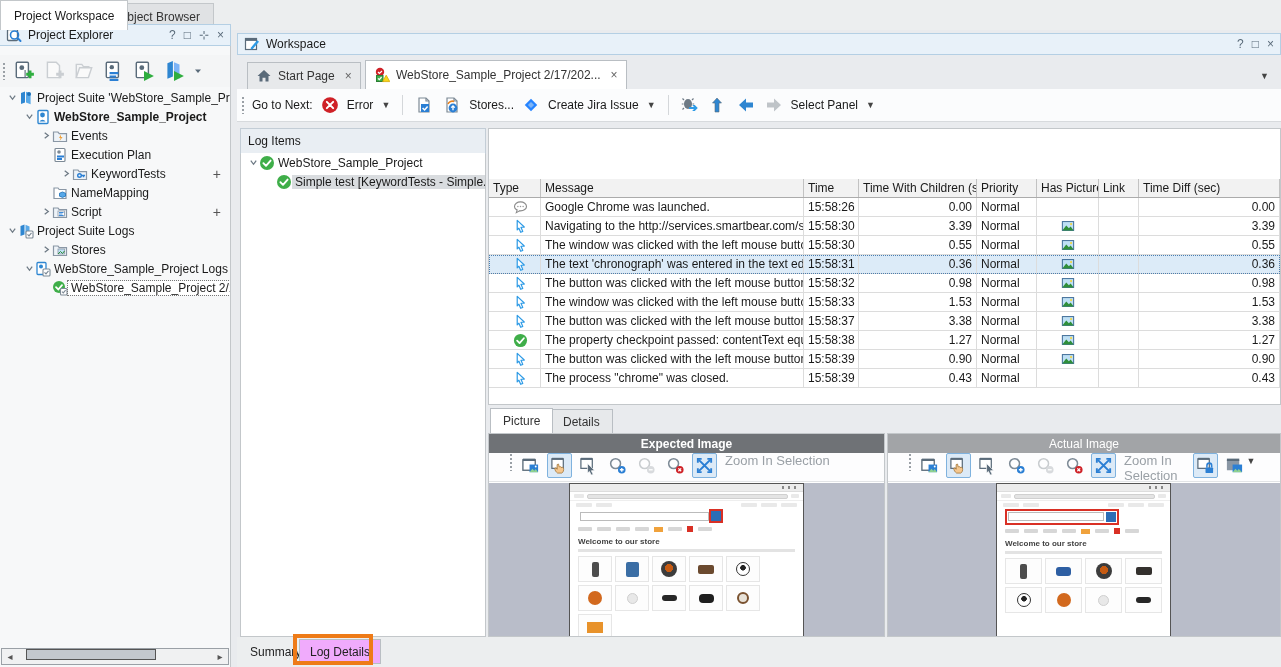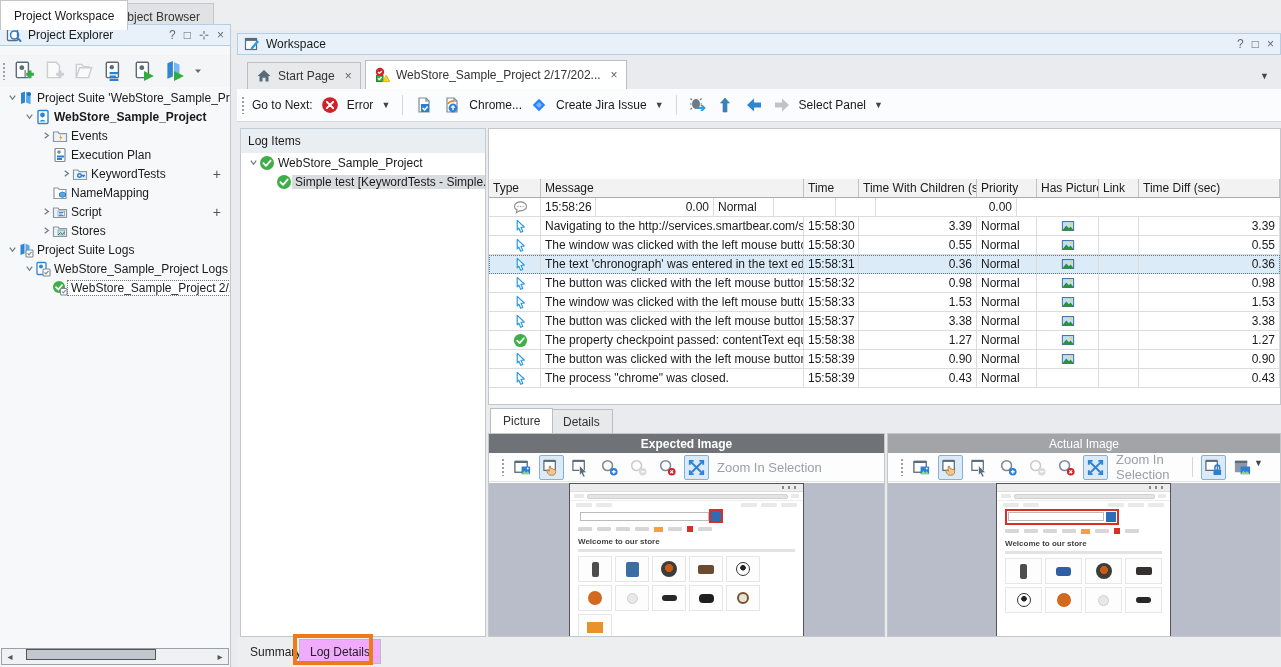--- a/index.html
+++ b/index.html
@@ -90,22 +90,22 @@
   .tc.c { justify-content:center; }
 
   
   #pic-tabs { position:absolute; left:488px; top:408px; width:793px; height:25px; }
   .pic-tab { position:absolute; bottom:0; height:24px; display:flex; align-items:center; padding:0 12px;
              background:#e7e9eb; border:1px solid #b9bec3; border-bottom:none; color:#333; }
   .pic-tab.active { background:#fff; z-index:2; height:25px; }
   .img-pane { position:absolute; top:433px; height:204px; background:#fff; border:1px solid #c3c7ca; }
   .img-pane .hdr { height:19px; display:flex; align-items:center; justify-content:center; color:#fff;
                    font-size:12px; }
-  .img-pane .tb { height:29px; background:#fdfdfe; display:flex; align-items:center; gap:4px;
-                  padding:0 12px; border-bottom:1px solid #e2e4e6; }
+  .img-pane .tb { height:29px; background:#fdfdfe; display:flex; align-items:flex-start; gap:4px;
+                  padding:0 20px; border-bottom:1px solid #e2e4e6; }
   .img-pane .tbtn { padding:2px; border:1px solid transparent; border-radius:2px; display:flex; }
   .img-pane .tbtn.active { border-color:#7fb2de; background:#dceaf7; }
   .img-pane .zlabel { color:#9aa0a6; font-size:13px; margin-left:4px; }
   .img-pane .canvas { position:absolute; left:0; right:0; top:49px; bottom:0; background:#b9bdc9; overflow:hidden; }
 
   .thumb { position:absolute; top:0; background:#fff; border:1px solid #555; }
   .t-titlebar { height:8px; background:#ececec; border-bottom:1px solid #ddd; position:relative; }
   .t-dots { position:absolute; right:3px; top:2px; width:18px; height:3px;
             background-image:linear-gradient(to right,#888 2px,transparent 2px); background-size:6px 3px; }
   .t-addr { height:9px; display:flex; align-items:center; gap:3px; padding:0 4px; border-bottom:1px solid #eee; }
@@ -331,50 +331,50 @@
         <span class="ic" style="width: 16px; height: 16px;">
           <svg viewBox="0 0 16 16">
             <path d="M1.5 13.5 V4 h4.5 l1.3 1.6 H14.5 v7.9 z" fill="#eef3f8" stroke="#8a97a5" stroke-width="1.2"></path>
             <rect x="6" y="7" width="6.5" height="5" fill="#fff" stroke="#8a97a5" stroke-width=".8"></rect>
             <path d="M7 8.5 h4.5 M7 10 h3.5 M7 11.5 h4.5" stroke="#2b7fd4" stroke-width=".9"></path>
           </svg>
         </span>
         <span class="lbl">Script</span>
         <span class="plus">+</span>
       </div>
+      <div class="tree-row" style="padding-left: 6px;">
+        <span class="chev">
+          <svg width="9" height="9" viewBox="0 0 10 10">
+            <path d="M2 3 L5 7 L8 3" fill="none" stroke="#6e7a85" stroke-width="1.4"></path>
+          </svg>
+        </span>
+        <span class="ic" style="width: 16px; height: 16px;">
+          <svg viewBox="0 0 16 16">
+            <path d="M2.5 3 l4-1.6 v10 l-4 1.6 z" fill="#2e86d1"></path>
+            <path d="M7.5 1.8 l4 1.6 v9.6 l-4-1.6 z" fill="#57a8e8"></path>
+            <rect x="8" y="8" width="7" height="7" rx="1" fill="#fff" stroke="#7d8a96" stroke-width="1.1"></rect>
+            <path d="M9.5 11.3 l1.5 1.5 2.5-3" stroke="#7d8a96" stroke-width="1.2" fill="none"></path>
+          </svg>
+        </span>
+        <span class="lbl">Project Suite Logs</span>
+      </div>
       <div class="tree-row" style="padding-left: 40px;">
         <span class="chev">
           <svg width="9" height="9" viewBox="0 0 10 10">
             <path d="M3 2 L7 5 L3 8" fill="none" stroke="#6e7a85" stroke-width="1.4"></path>
           </svg>
         </span>
         <span class="ic" style="width: 16px; height: 16px;">
           <svg viewBox="0 0 16 16">
             <path d="M1.5 13.5 V4 h4.5 l1.3 1.6 H14.5 v7.9 z" fill="#eef3f8" stroke="#8a97a5" stroke-width="1.2"></path>
             <rect x="6" y="7" width="6.5" height="5" fill="#bfe0f5" stroke="#8a97a5" stroke-width=".8"></rect>
             <path d="M6 12 l2.5-2.5 2 2 2-2.5" stroke="#2f8f3a" stroke-width="1" fill="none"></path>
           </svg>
         </span>
         <span class="lbl">Stores</span>
-      </div>
-      <div class="tree-row" style="padding-left: 6px;">
-        <span class="chev">
-          <svg width="9" height="9" viewBox="0 0 10 10">
-            <path d="M2 3 L5 7 L8 3" fill="none" stroke="#6e7a85" stroke-width="1.4"></path>
-          </svg>
-        </span>
-        <span class="ic" style="width: 16px; height: 16px;">
-          <svg viewBox="0 0 16 16">
-            <path d="M2.5 3 l4-1.6 v10 l-4 1.6 z" fill="#2e86d1"></path>
-            <path d="M7.5 1.8 l4 1.6 v9.6 l-4-1.6 z" fill="#57a8e8"></path>
-            <rect x="8" y="8" width="7" height="7" rx="1" fill="#fff" stroke="#7d8a96" stroke-width="1.1"></rect>
-            <path d="M9.5 11.3 l1.5 1.5 2.5-3" stroke="#7d8a96" stroke-width="1.2" fill="none"></path>
-          </svg>
-        </span>
-        <span class="lbl">Project Suite Logs</span>
       </div>
       <div class="tree-row" style="padding-left: 23px;">
         <span class="chev">
           <svg width="9" height="9" viewBox="0 0 10 10">
             <path d="M2 3 L5 7 L8 3" fill="none" stroke="#6e7a85" stroke-width="1.4"></path>
           </svg>
         </span>
         <span class="ic" style="width: 16px; height: 16px;">
           <svg viewBox="0 0 16 16">
             <rect x="2" y="1.5" width="9" height="12" rx="1" fill="#fff" stroke="#2e86d1" stroke-width="1.3"></rect>
@@ -473,21 +473,21 @@
       <span class="ic" style="width: 18px; height: 18px;">
         <svg viewBox="0 0 18 18">
           <path d="M4 2 h7 l3 3 v11 h-10 z" fill="#fff" stroke="#7d8a96" stroke-width="1.2"></path>
           <path d="M11 2 v3 h3" fill="none" stroke="#7d8a96" stroke-width="1.2"></path>
           <circle cx="10" cy="12" r="4.4" fill="#2b7fd4"></circle>
           <path d="M10 14.3 v-4 M8.2 11.6 L10 9.8 l1.8 1.8" stroke="#fff" stroke-width="1.3" fill="none"></path>
           <path d="M5 8 c1-2.5 4-3.5 6-2.5" stroke="#e8821e" stroke-width="1.6" fill="none"></path>
         </svg>
       </span>
     </span>
-    <span class="tb-label">Chrome...</span>
+    <span class="tb-label">Stores...</span>
     <span class="tb-btn">
       <span class="ic" style="width: 18px; height: 18px;">
         <svg viewBox="0 0 18 18">
           <rect x="4.6" y="4.6" width="8.8" height="8.8" transform="rotate(45 9 9)" fill="#2684ff"></rect>
           <rect x="6.8" y="6.8" width="4.4" height="4.4" transform="rotate(45 9 9)" fill="#7db4f7"></rect>
         </svg>
       </span>
     </span>
     <span class="tb-label">Create Jira Issue</span>
     <span class="caret">▼</span>
@@ -646,20 +646,21 @@
         <span class="ic" style="width: 15px; height: 15px;">
           <svg viewBox="0 0 16 16">
             <ellipse cx="8" cy="6.8" rx="6.4" ry="4.8" fill="#fff" stroke="#8a8a8a" stroke-width="1.2"></ellipse>
             <path d="M4.5 10.5 L3.5 13.5 L7.5 11.3" fill="#fff" stroke="#8a8a8a" stroke-width="1.1"></path>
             <circle cx="5.2" cy="6.8" r="0.8" fill="#999"></circle>
             <circle cx="8" cy="6.8" r="0.8" fill="#999"></circle>
             <circle cx="10.8" cy="6.8" r="0.8" fill="#999"></circle>
           </svg>
         </span>
       </div>
+      <div class="tc " style="width: 263px;">Google Chrome was launched.</div>
       <div class="tc " style="width: 55px;">15:58:26</div>
       <div class="tc r" style="width: 118px;">0.00</div>
       <div class="tc " style="width: 60px;">Normal</div>
       <div class="tc c" style="width: 62px;"></div>
       <div class="tc " style="width: 40px;"></div>
       <div class="tc r" style="width: 141px;">0.00</div>
     </div>
     <div class="trow">
       <div class="tc " style="width: 52px; justify-content: flex-end; padding-right: 12px;">
         <span class="ic" style="width: 15px; height: 15px;">

